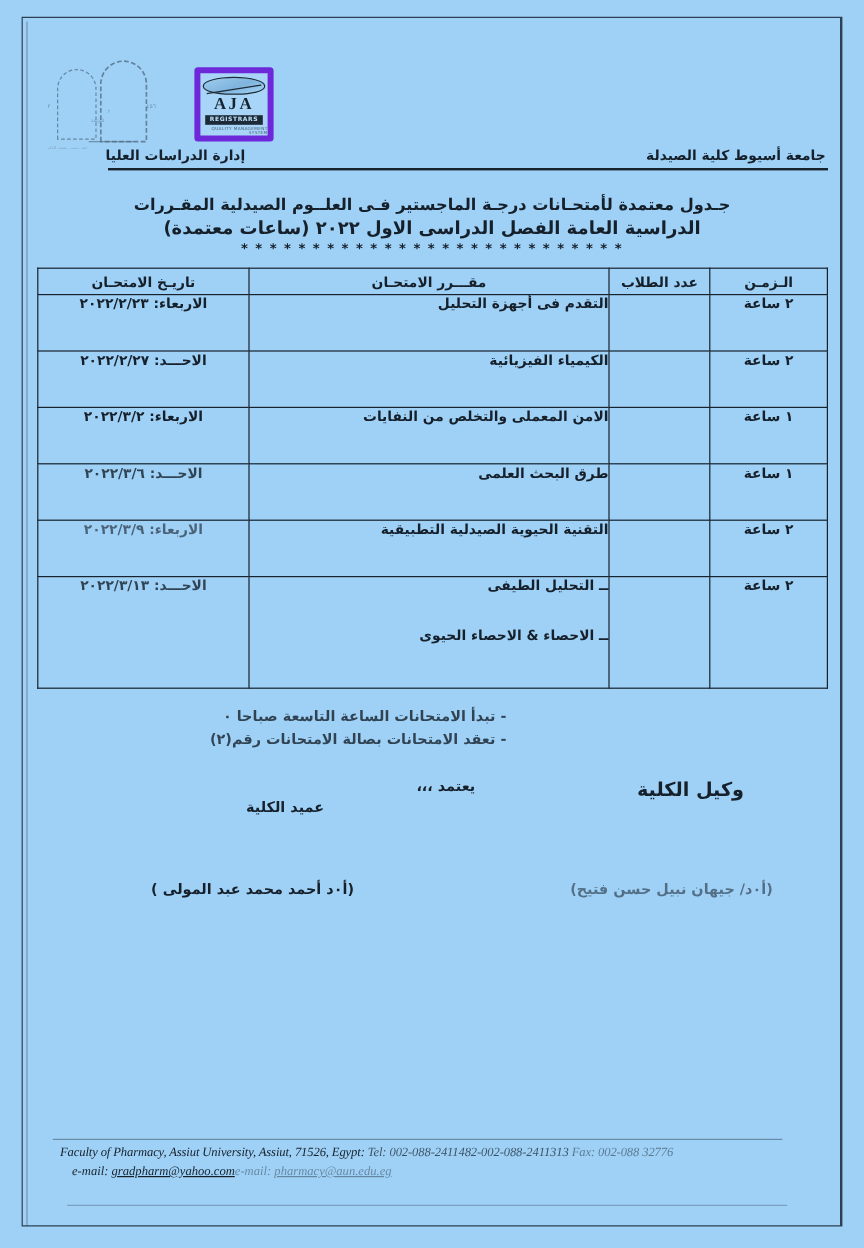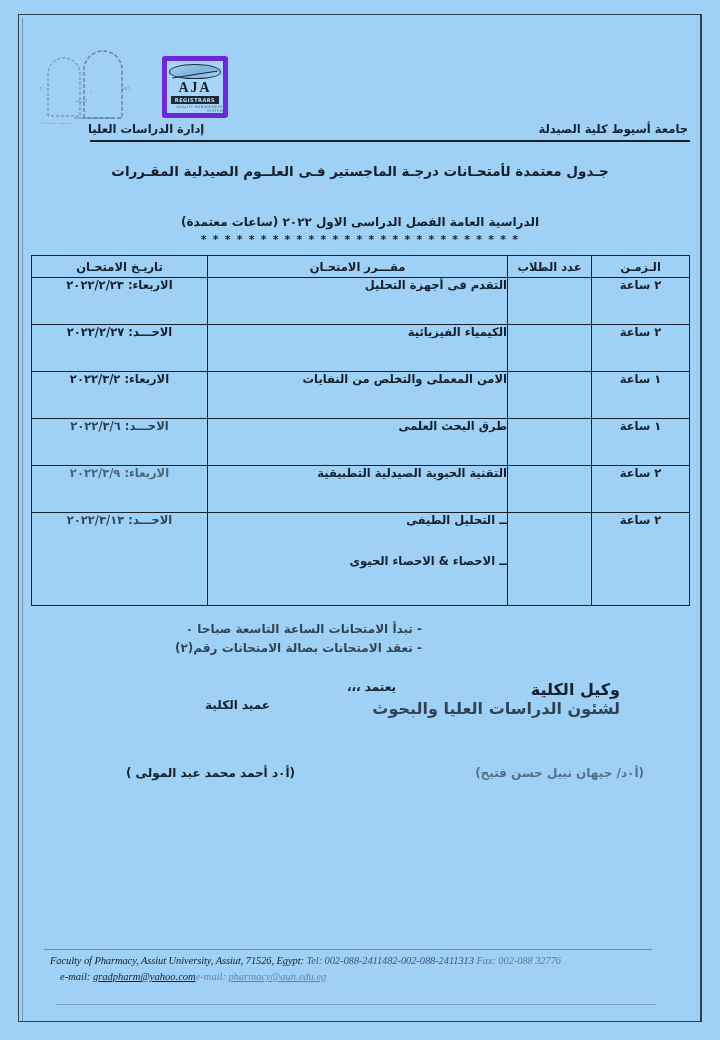--- a/index.html
+++ b/index.html
@@ -153,23 +153,22 @@
     margin-top: 26px;
     text-align: center;
     line-height: 19px;
   }
   .title-line-1 {
     font-size: 13.5px;
     font-weight: 700;
     letter-spacing: .2px;
   }
   .title-line-2 {
-    font-size: 12px;
-    font-weight: 700;
-    margin-top: 32px;
+    font-size: 15px;
+    font-weight: 700;
   }
   .title-stars {
     font-size: 11px;
     letter-spacing: 1.2px;
     font-weight: 700;
     margin-top: -2px;
     direction: ltr;
   }
 
   
@@ -429,21 +428,20 @@
   </table>
 
   <div class="notes">
     <div class="note-row faded-soft">- تبدأ الامتحانات الساعة التاسعة صباحا ٠</div>
     <div class="note-row faded-soft">- تعقد الامتحانات بصالة الامتحانات رقم(٢)</div>
   </div>
 
   <div class="sig-zone">
     <div class="sig-right">
       <div>وكيل الكلية</div>
-      <div class="faded-soft">لشئون الدراسات العليا والبحوث</div>
     </div>
     <div class="sig-approve">يعتمد ،،،</div>
     <div class="sig-left">عميد الكلية</div>
     <div class="sig-name-right">(أ٠د/ جيهان نبيل حسن فتيح)</div>
     <div class="sig-name-left">(أ٠د أحمد محمد عبد المولى )</div>
   </div>
 
   <div class="footer">
     <div class="footer-rule"></div>
     <div class="footer-line-1">

